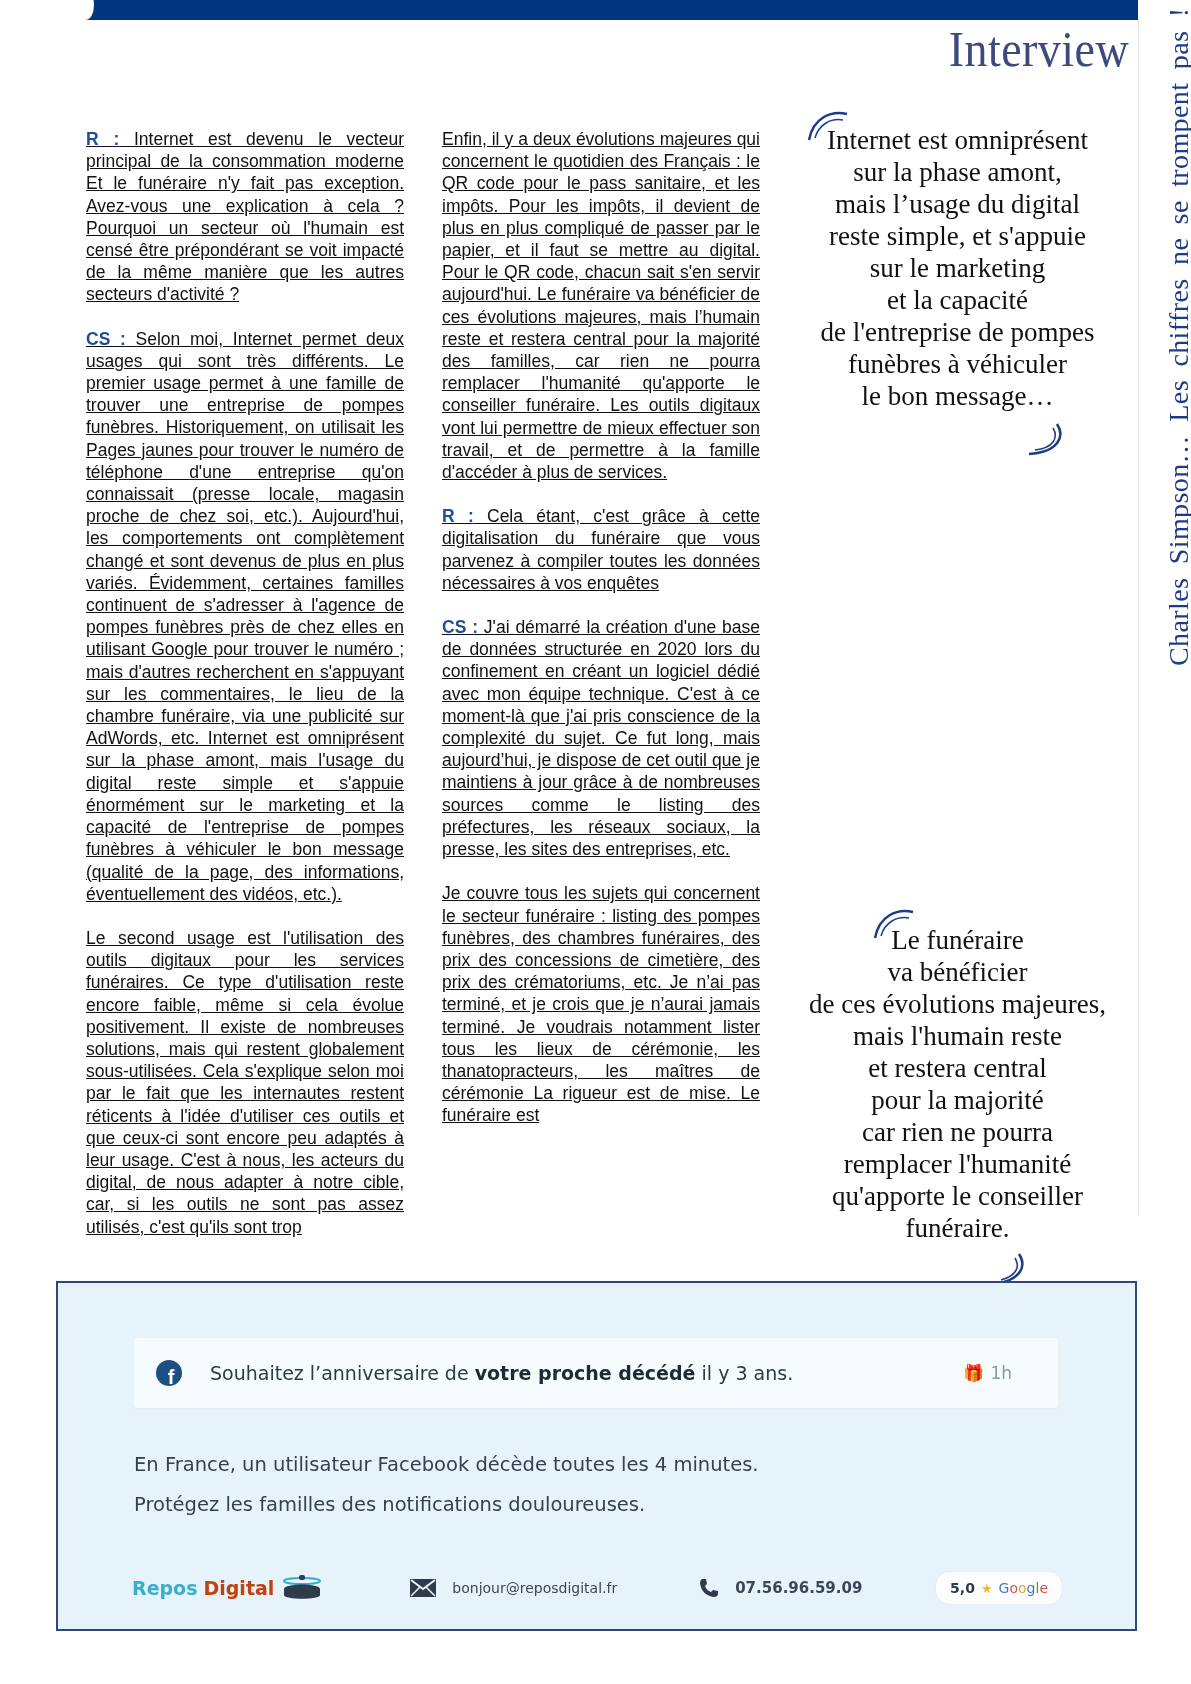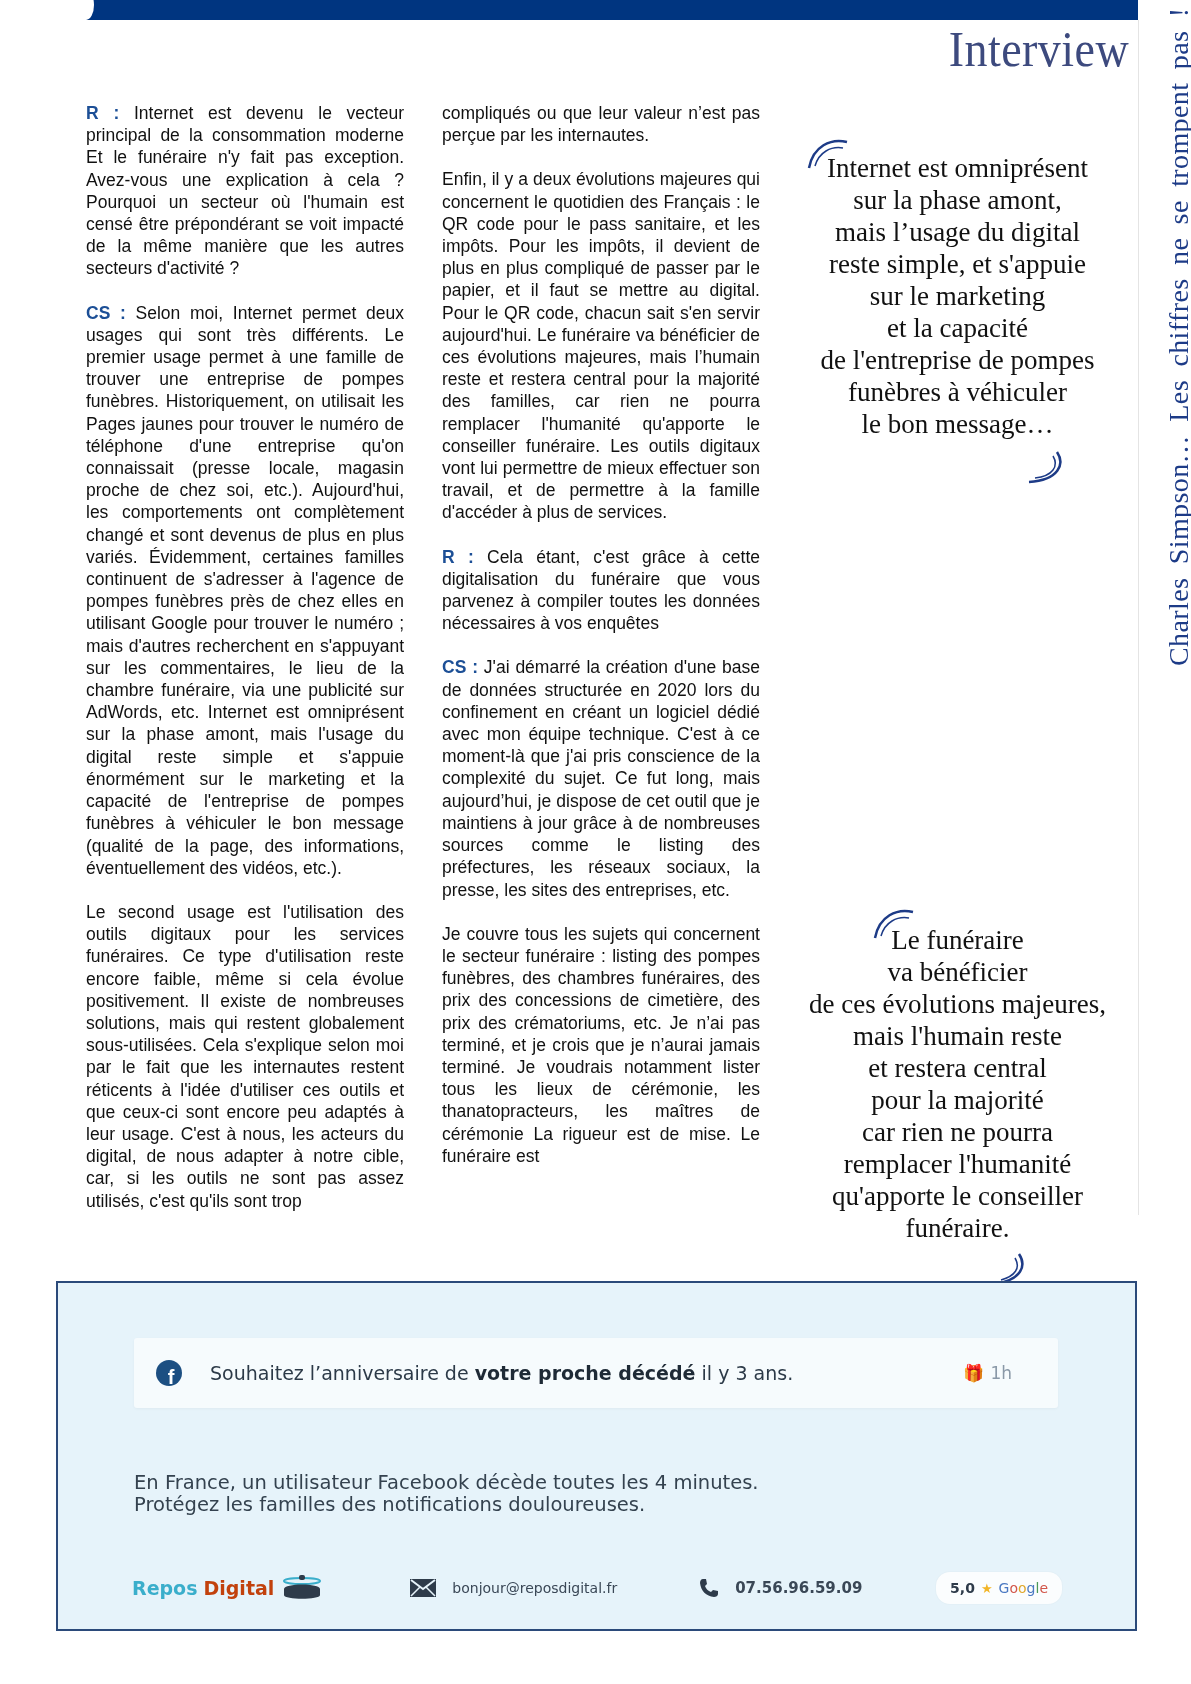--- a/index.html
+++ b/index.html
@@ -28,35 +28,36 @@
     background: #e4e4e4;
   }
   .side-title {
     position: absolute; left: 1163px; top: 26px;
     writing-mode: vertical-rl; transform: rotate(180deg);
     font-family: "Liberation Serif", serif; font-size: 28px; color: #1d3b87;
     height: 640px; text-align: left; white-space: nowrap; letter-spacing: 0.4px;
     word-spacing: 6px;
   }
   .col {
-    position: absolute; top: 102px; width: 318px;
+    position: absolute; top: 128px; width: 318px;
     font-size: 17.5px; line-height: 22.2px; text-align: justify;
     color: #111;
+    text-decoration: underline;
   }
   .col p { margin: 0 0 22px 0; }
   .col p:last-child { margin-bottom: 0; }
   .col1 { left: 86px; }
   .col2 { left: 442px; }
   .speaker { color: #1c4f96; font-weight: bold; }
   .pull-quote {
     position: absolute; width: 325px;
     font-family: "Liberation Serif", serif; font-size: 27px; line-height: 32px;
     text-align: center; color: #111;
   }
-  .pq1 { left: 795px; top: 124px; margin-top: 28px; }
+  .pq1 { left: 795px; top: 124px; }
   .pq2 { left: 795px; top: 876px; margin-top: 48px; }
   .pq-line { display: block; }
   .quote-mark { position: absolute; }
   .ad-box {
     position: absolute; left: 56px; top: 1281px; width: 1081px; height: 350px;
     border: 2px solid #2b4a7a; box-sizing: border-box;
     background: #e6f3fa;
     font-family: "DejaVu Sans", sans-serif;
   }
   .notif {
@@ -72,21 +73,21 @@
     font-family: "Liberation Sans", sans-serif; margin-right: 28px;
   }
   .fb-icon span { transform: translate(2px, 3px); }
   .notif-text { font-size: 19px; color: #2c3a48; flex: 1; }
   .notif-text b { font-weight: bold; color: #1e2a36; }
   .notif-meta { font-size: 17px; color: #8a99a8; display: flex; align-items: center; gap: 6px; margin-right: 24px; }
   .gift-icon { font-size: 17px; }
   .ad-line {
     position: absolute; left: 76px; font-size: 19.5px; color: #34424f;
   }
-  .ad-line1 { top: 170px; margin-top: 18px; }
+  .ad-line1 { top: 170px; }
   .ad-line2 { top: 210px; }
   .ad-footer {
     position: absolute; left: 74px; top: 285px; width: 930px; height: 40px;
     display: flex; align-items: center;
   }
   .brand { display: flex; align-items: center; font-weight: bold; font-size: 19px; text-align: center; }
   .brand-a { color: #3aaecb; margin-right: 6px; }
   .brand-b { color: #c2410c; }
   .brand-logo { margin-left: 6px; }
   .contact { display: flex; align-items: center; font-size: 14px; color: #3a4756; }
@@ -111,21 +112,20 @@
 <div class="side-rule"></div>
 <div class="side-title">Charles Simpson… Les chiffres ne se trompent pas !</div>
 
 <div class="col col1">
   <p><span class="speaker">R :</span><span> Internet est devenu le vecteur principal de la consommation moderne Et le funéraire n'y fait pas exception. Avez-vous une explication à cela ? Pourquoi un secteur où l'humain est censé être prépondérant se voit impacté de la même manière que les autres secteurs d'activité ?</span></p>
   <p><span class="speaker">CS :</span><span> Selon moi, Internet permet deux usages qui sont très différents. Le premier usage permet à une famille de trouver une entreprise de pompes funèbres. Historiquement, on utilisait les Pages jaunes pour trouver le numéro de téléphone d'une entreprise qu'on connaissait (presse locale, magasin proche de chez soi, etc.). Aujourd'hui, les comportements ont complètement changé et sont devenus de plus en plus variés. Évidemment, certaines familles continuent de s'adresser à l'agence de pompes funèbres près de chez elles en utilisant Google pour trouver le numéro ; mais d'autres recherchent en s'appuyant sur les commentaires, le lieu de la chambre funéraire, via une publicité sur AdWords, etc. Internet est omniprésent sur la phase amont, mais l'usage du digital reste simple et s'appuie énormément sur le marketing et la capacité de l'entreprise de pompes funèbres à véhiculer le bon message (qualité de la page, des informations, éventuellement des vidéos, etc.).</span></p>
   <p><span>Le second usage est l'utilisation des outils digitaux pour les services funéraires. Ce type d'utilisation reste encore faible, même si cela évolue positivement. Il existe de nombreuses solutions, mais qui restent globalement sous-utilisées. Cela s'explique selon moi par le fait que les internautes restent réticents à l'idée d'utiliser ces outils et que ceux-ci sont encore peu adaptés à leur usage. C'est à nous, les acteurs du digital, de nous adapter à notre cible, car, si les outils ne sont pas assez utilisés, c'est qu'ils sont trop</span></p>
 </div>
 
 <div class="col col2">
-  <p><span>compliqués ou que leur valeur n’est pas perçue par les internautes.</span></p>
   <p><span>Enfin, il y a deux évolutions majeures qui concernent le quotidien des Français : le QR code pour le pass sanitaire, et les impôts. Pour les impôts, il devient de plus en plus compliqué de passer par le papier, et il faut se mettre au digital. Pour le QR code, chacun sait s'en servir aujourd'hui. Le funéraire va bénéficier de ces évolutions majeures, mais l’humain reste et restera central pour la majorité des familles, car rien ne pourra remplacer l'humanité qu'apporte le conseiller funéraire. Les outils digitaux vont lui permettre de mieux effectuer son travail, et de permettre à la famille d'accéder à plus de services.</span></p>
   <p><span class="speaker">R :</span><span> Cela étant, c'est grâce à cette digitalisation du funéraire que vous parvenez à compiler toutes les données nécessaires à vos enquêtes</span></p>
   <p><span class="speaker">CS :</span><span> J'ai démarré la création d'une base de données structurée en 2020 lors du confinement en créant un logiciel dédié avec mon équipe technique. C'est à ce moment-là que j'ai pris conscience de la complexité du sujet. Ce fut long, mais aujourd’hui, je dispose de cet outil que je maintiens à jour grâce à de nombreuses sources comme le listing des préfectures, les réseaux sociaux, la presse, les sites des entreprises, etc.</span></p>
   <p><span>Je couvre tous les sujets qui concernent le secteur funéraire : listing des pompes funèbres, des chambres funéraires, des prix des concessions de cimetière, des prix des crématoriums, etc. Je n’ai pas terminé, et je crois que je n’aurai jamais terminé. Je voudrais notamment lister tous les lieux de cérémonie, les thanatopracteurs, les maîtres de cérémonie La rigueur est de mise. Le funéraire est</span></p>
 </div>
 
 <div class="pull-quote pq1">
   <svg class="quote-mark" style="left:8px; top:-14px;" width="50" height="36" viewBox="0 0 50 36">
     <path d="M44 4 C28 0 10 8 6 30" stroke="#1d3b87" stroke-width="2.5" fill="none"></path>
     <path d="M40 10 C28 8 16 14 12 28" stroke="#1d3b87" stroke-width="1.5" fill="none"></path>

